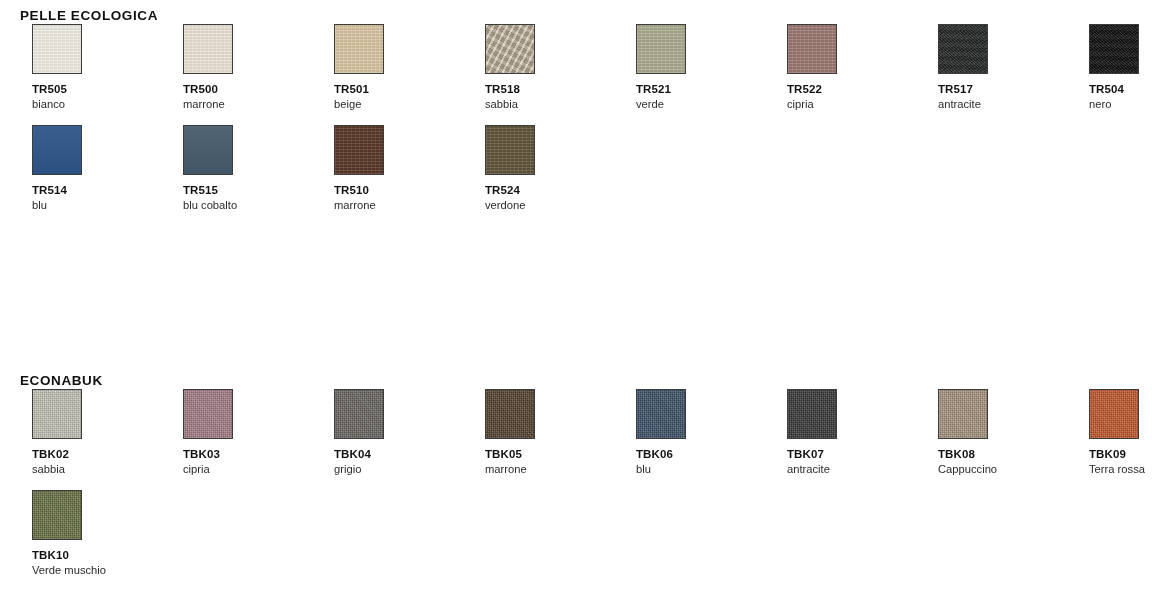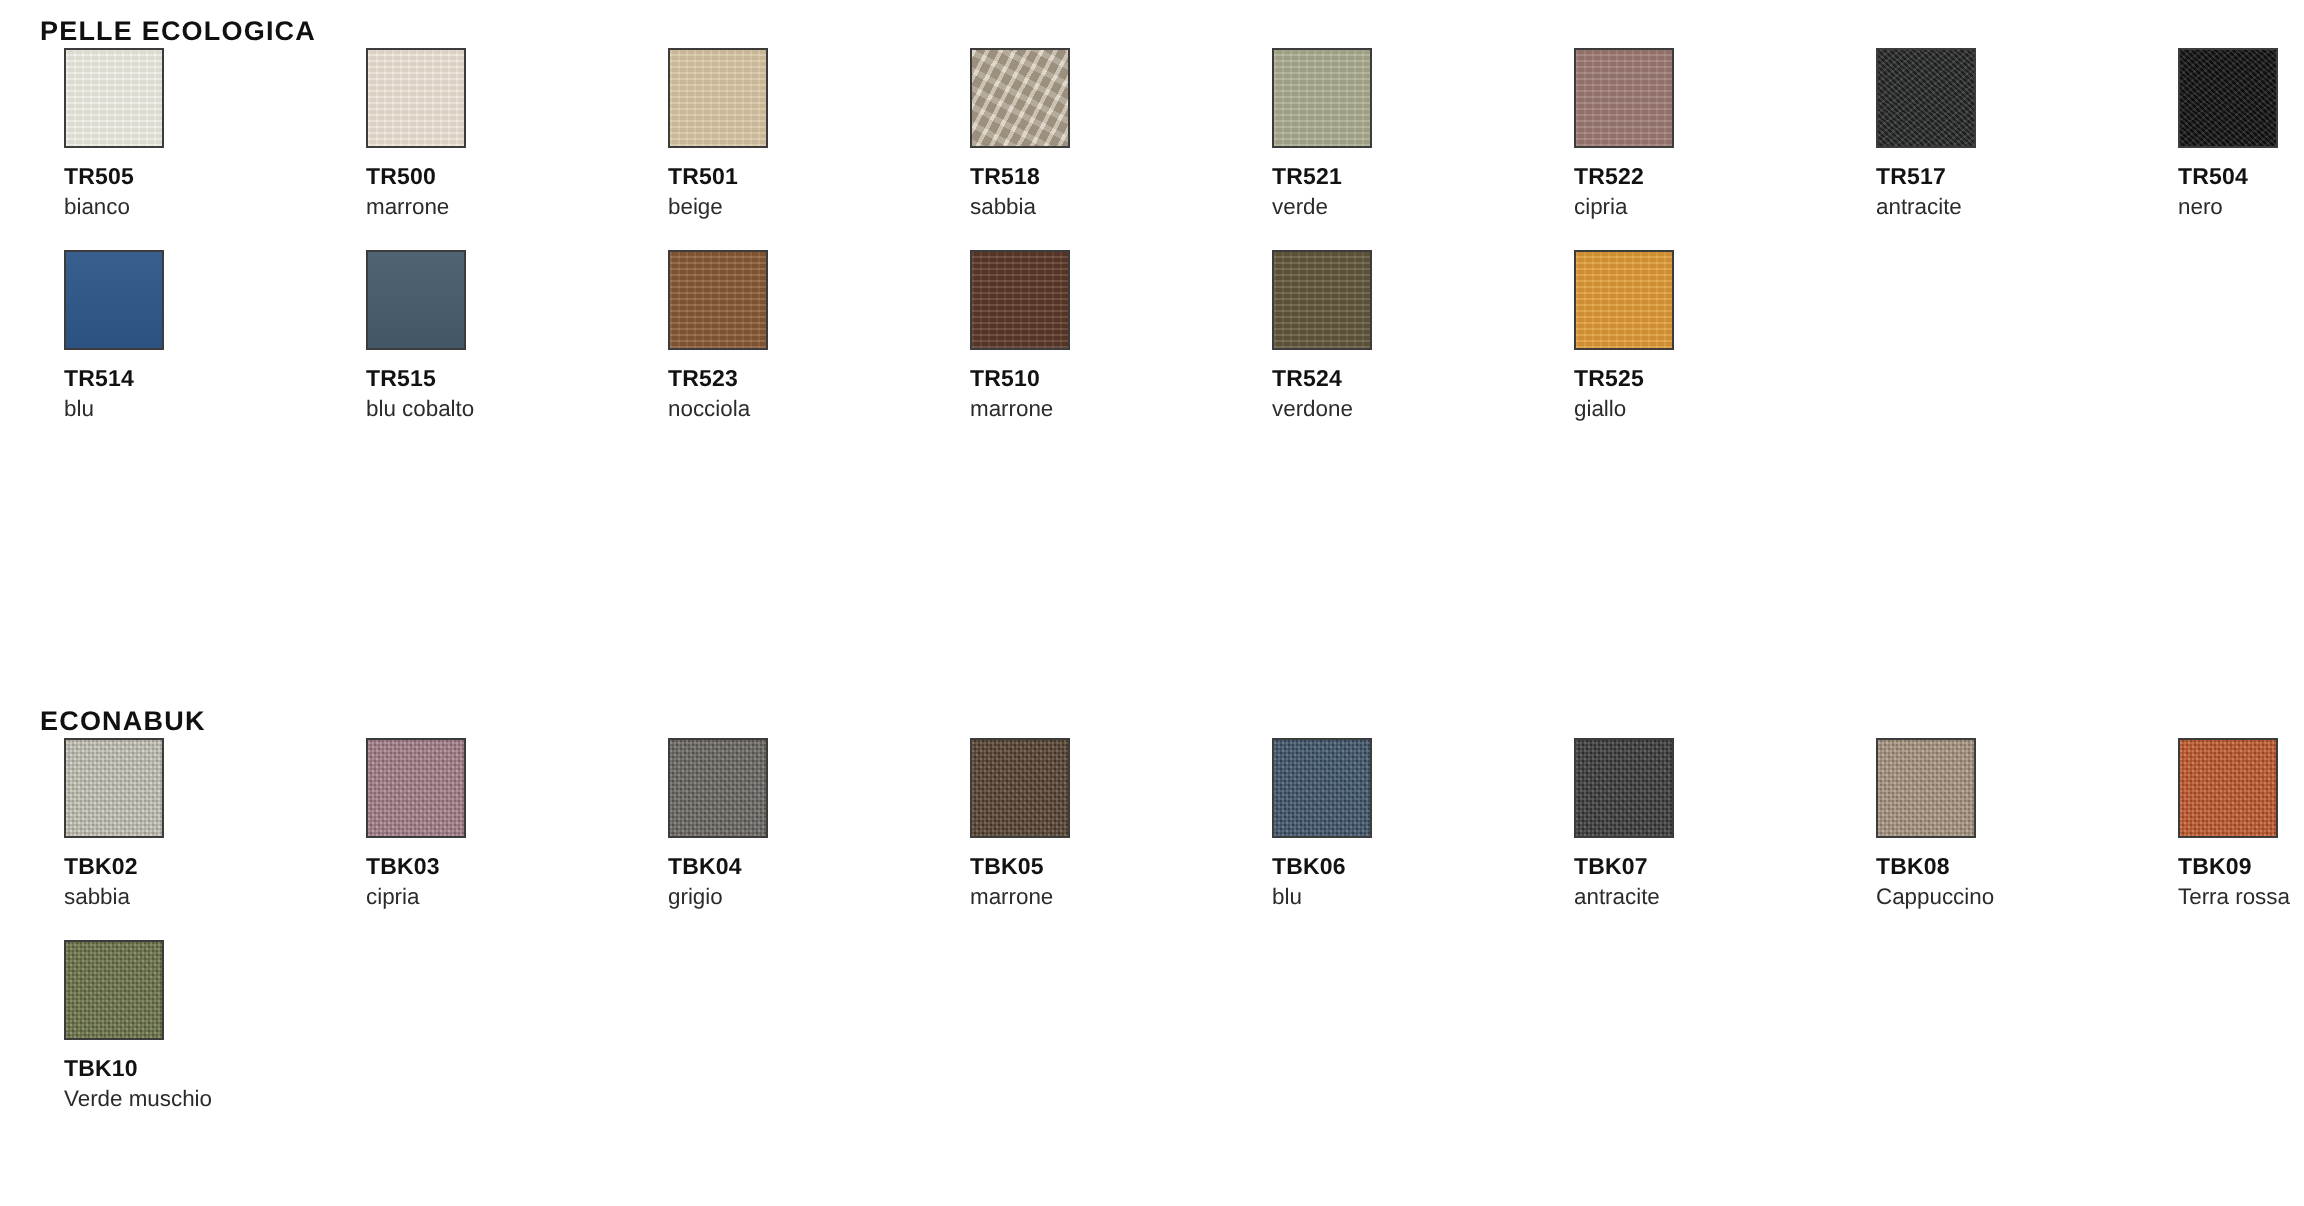--- a/index.html
+++ b/index.html
@@ -150,50 +150,36 @@
           <div class="swatch-name">blu</div>
         </div>
         <div class="swatch-cell">
           <div class="swatch-chip" style="background-color: rgb(71, 91, 107); border-color: rgb(60, 60, 60);">
             <div class="tex" style="background-image: linear-gradient(180deg, rgba(255,255,255,.05), rgba(0,0,0,.05));"></div>
           </div>
           <div class="swatch-code">TR515</div>
           <div class="swatch-name">blu cobalto</div>
         </div>
         <div class="swatch-cell">
-          <div class="swatch-chip" style="background-color: rgb(138, 90, 54); border-color: rgb(60, 60, 60);">
-            <div class="tex" style="background-image:repeating-linear-gradient(0deg, rgba(255,255,255,.12) 0 1px, rgba(0,0,0,.05) 1px 3px),repeating-linear-gradient(90deg, rgba(255,255,255,.07) 0 1px, rgba(0,0,0,.04) 1px 4px);"></div>
-          </div>
-          <div class="swatch-code">TR523</div>
-          <div class="swatch-name">nocciola</div>
-        </div>
-        <div class="swatch-cell">
           <div class="swatch-chip" style="background-color: rgb(90, 56, 40); border-color: rgb(60, 60, 60);">
             <div class="tex" style="background-image:repeating-linear-gradient(0deg, rgba(255,255,255,.12) 0 1px, rgba(0,0,0,.05) 1px 3px),repeating-linear-gradient(90deg, rgba(255,255,255,.07) 0 1px, rgba(0,0,0,.04) 1px 4px);"></div>
           </div>
           <div class="swatch-code">TR510</div>
           <div class="swatch-name">marrone</div>
         </div>
         <div class="swatch-cell">
           <div class="swatch-chip" style="background-color: rgb(99, 86, 60); border-color: rgb(60, 60, 60);">
             <div class="tex" style="background-image:repeating-linear-gradient(0deg, rgba(255,255,255,.12) 0 1px, rgba(0,0,0,.05) 1px 3px),repeating-linear-gradient(90deg, rgba(255,255,255,.07) 0 1px, rgba(0,0,0,.04) 1px 4px);"></div>
           </div>
           <div class="swatch-code">TR524</div>
           <div class="swatch-name">verdone</div>
         </div>
-        <div class="swatch-cell">
-          <div class="swatch-chip" style="background-color: rgb(224, 155, 53); border-color: rgb(60, 60, 60);">
-            <div class="tex" style="background-image:repeating-linear-gradient(0deg, rgba(255,255,255,.12) 0 1px, rgba(0,0,0,.05) 1px 3px),repeating-linear-gradient(90deg, rgba(255,255,255,.07) 0 1px, rgba(0,0,0,.04) 1px 4px);"></div>
-          </div>
-          <div class="swatch-code">TR525</div>
-          <div class="swatch-name">giallo</div>
-        </div>
       </div>
   </div>
-  <div class="section" id="section-1" style="top: 353px;">
+  <div class="section" id="section-1" style="top: 373px;">
     <h2 class="section-title">ECONABUK</h2>
     <div class="swatch-grid" id="grid-1">
         <div class="swatch-cell">
           <div class="swatch-chip" style="background-color: rgb(203, 200, 187); border-color: rgb(60, 60, 60);">
             <div class="tex" style="background-image:repeating-linear-gradient(90deg, rgba(255,255,255,.10) 0 1px, rgba(0,0,0,.09) 1px 2px),repeating-linear-gradient(0deg, rgba(255,255,255,.09) 0 1px, rgba(0,0,0,.10) 1px 2px),repeating-linear-gradient(45deg, rgba(255,255,255,.06) 0 1px, rgba(0,0,0,.05) 1px 3px);"></div>
           </div>
           <div class="swatch-code">TBK02</div>
           <div class="swatch-name">sabbia</div>
         </div>
         <div class="swatch-cell">

